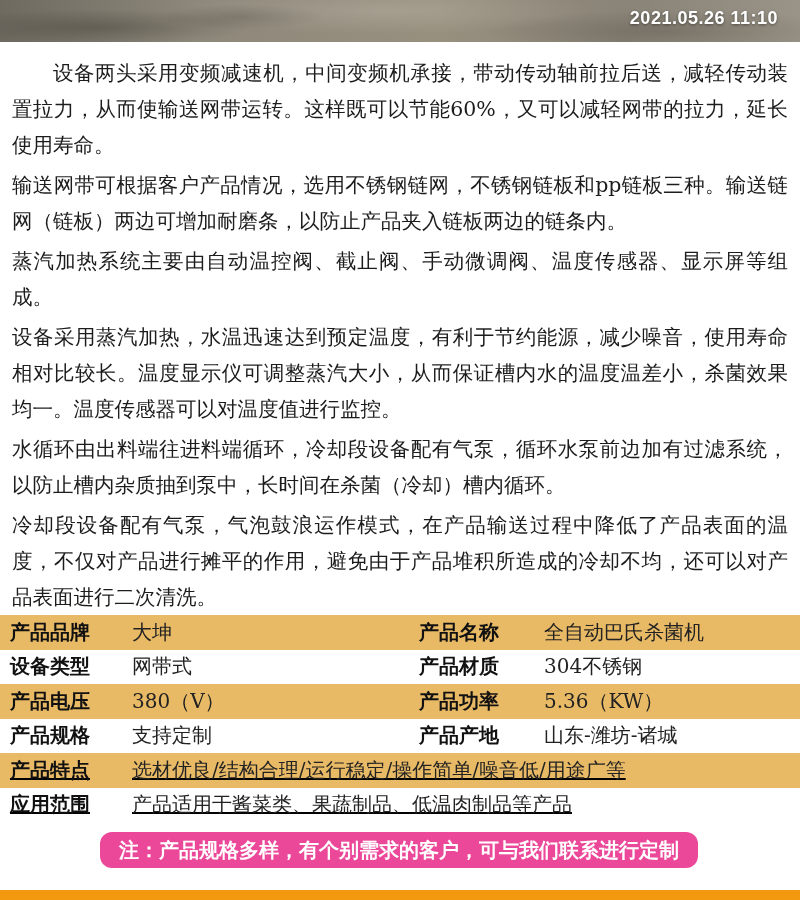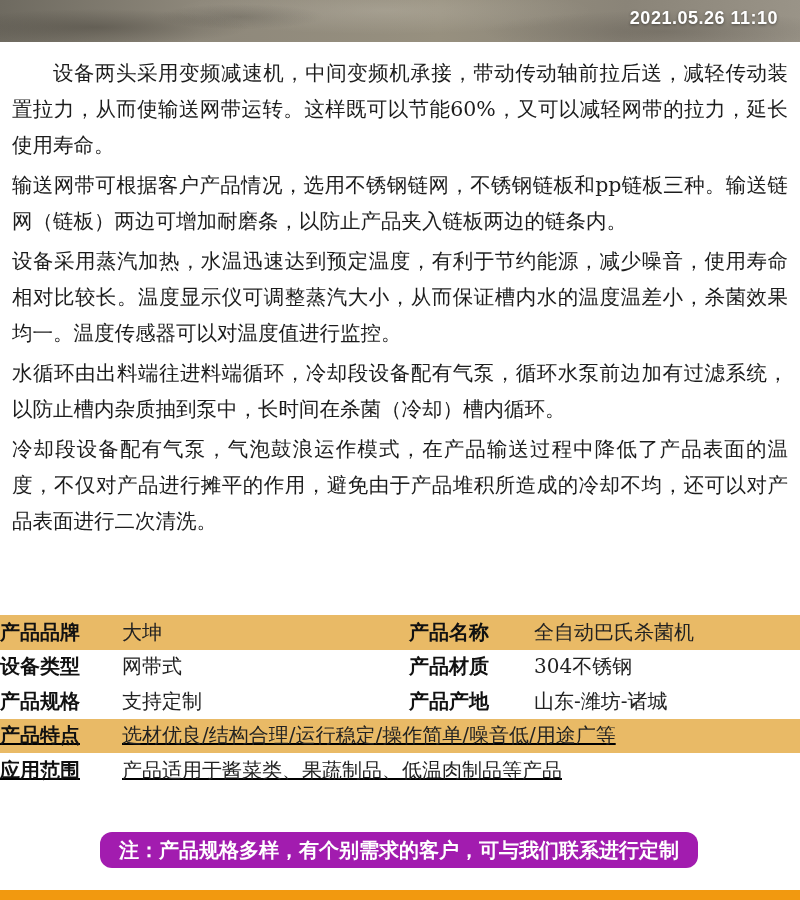--- a/index.html
+++ b/index.html
@@ -32,37 +32,37 @@
     text-align:justify;
   }
   .description p{margin:4px;padding:0;}
   .description p.indent{text-indent:2em;}
 
   
   .spec-table{position:absolute;top:615px;left:0;width:800px;}
   .spec-row{
     display:grid;grid-template-columns:122px 287px 125px 1fr;
     align-items:center;height:34.5px;background:#ffffff;
-    padding-left:0;box-sizing:border-box;width:800px;
+    padding-left:10px;box-sizing:border-box;width:800px;
   }
   .spec-row.single{grid-template-columns:122px 1fr;text-decoration:underline;}
   .spec-row.highlight{background:#E9BA66;}
   .spec-label{
     font-family:"Liberation Sans", sans-serif;font-weight:bold;
     font-size:20px;color:#111111;white-space:nowrap;
   }
   .spec-value{
     font-family:"DejaVu Serif", serif;font-size:20px;color:#222222;
     white-space:nowrap;overflow:hidden;
   }
 
   
   .note-box{
     position:absolute;top:832px;left:100px;width:598px;height:36px;
-    background:#a21caf;border-radius:12px;
+    background:#ec4899;border-radius:12px;
     display:flex;align-items:center;justify-content:center;
   }
   .note-text{
     font-family:"Liberation Sans", sans-serif;font-weight:bold;
     font-size:20px;color:#ffffff;white-space:nowrap;
   }
 
   
   .bottom-strip{
     position:absolute;left:0;top:890px;width:800px;height:10px;
@@ -74,20 +74,21 @@
 
 <div class="page">
 
   <div class="photo-banner">
     <span class="timestamp">2021.05.26 11:10</span>
   </div>
 
   <div class="description">
     <p class="indent">设备两头采用变频减速机，中间变频机承接，带动传动轴前拉后送，减轻传动装置拉力，从而使输送网带运转。这样既可以节能60%，又可以减轻网带的拉力，延长使用寿命。</p>
     <p>输送网带可根据客户产品情况，选用不锈钢链网，不锈钢链板和pp链板三种。输送链网（链板）两边可增加耐磨条，以防止产品夹入链板两边的链条内。</p>
+    <p>蒸汽加热系统主要由自动温控阀、截止阀、手动微调阀、温度传感器、显示屏等组成。</p>
     <p>设备采用蒸汽加热，水温迅速达到预定温度，有利于节约能源，减少噪音，使用寿命相对比较长。温度显示仪可调整蒸汽大小，从而保证槽内水的温度温差小，杀菌效果均一。温度传感器可以对温度值进行监控。</p>
     <p>水循环由出料端往进料端循环，冷却段设备配有气泵，循环水泵前边加有过滤系统，以防止槽内杂质抽到泵中，长时间在杀菌（冷却）槽内循环。</p>
     <p>冷却段设备配有气泵，气泡鼓浪运作模式，在产品输送过程中降低了产品表面的温度，不仅对产品进行摊平的作用，避免由于产品堆积所造成的冷却不均，还可以对产品表面进行二次清洗。</p>
   </div>
 
   <div class="spec-table">
 
     <div class="spec-row highlight">
       <div class="spec-label">产品品牌</div>
       <div class="spec-value">大坤</div>
@@ -95,20 +96,26 @@
       <div class="spec-value">全自动巴氏杀菌机</div>
     </div>
 
     <div class="spec-row">
       <div class="spec-label">设备类型</div>
       <div class="spec-value">网带式</div>
       <div class="spec-label">产品材质</div>
       <div class="spec-value">304不锈钢</div>
     </div>
 
+    <div class="spec-row highlight">
+      <div class="spec-label">产品电压</div>
+      <div class="spec-value">380（V）</div>
+      <div class="spec-label">产品功率</div>
+      <div class="spec-value">5.36（KW）</div>
+    </div>
 
     <div class="spec-row">
       <div class="spec-label">产品规格</div>
       <div class="spec-value">支持定制</div>
       <div class="spec-label">产品产地</div>
       <div class="spec-value">山东-潍坊-诸城</div>
     </div>
 
     <div class="spec-row single highlight">
       <div class="spec-label">产品特点</div>

